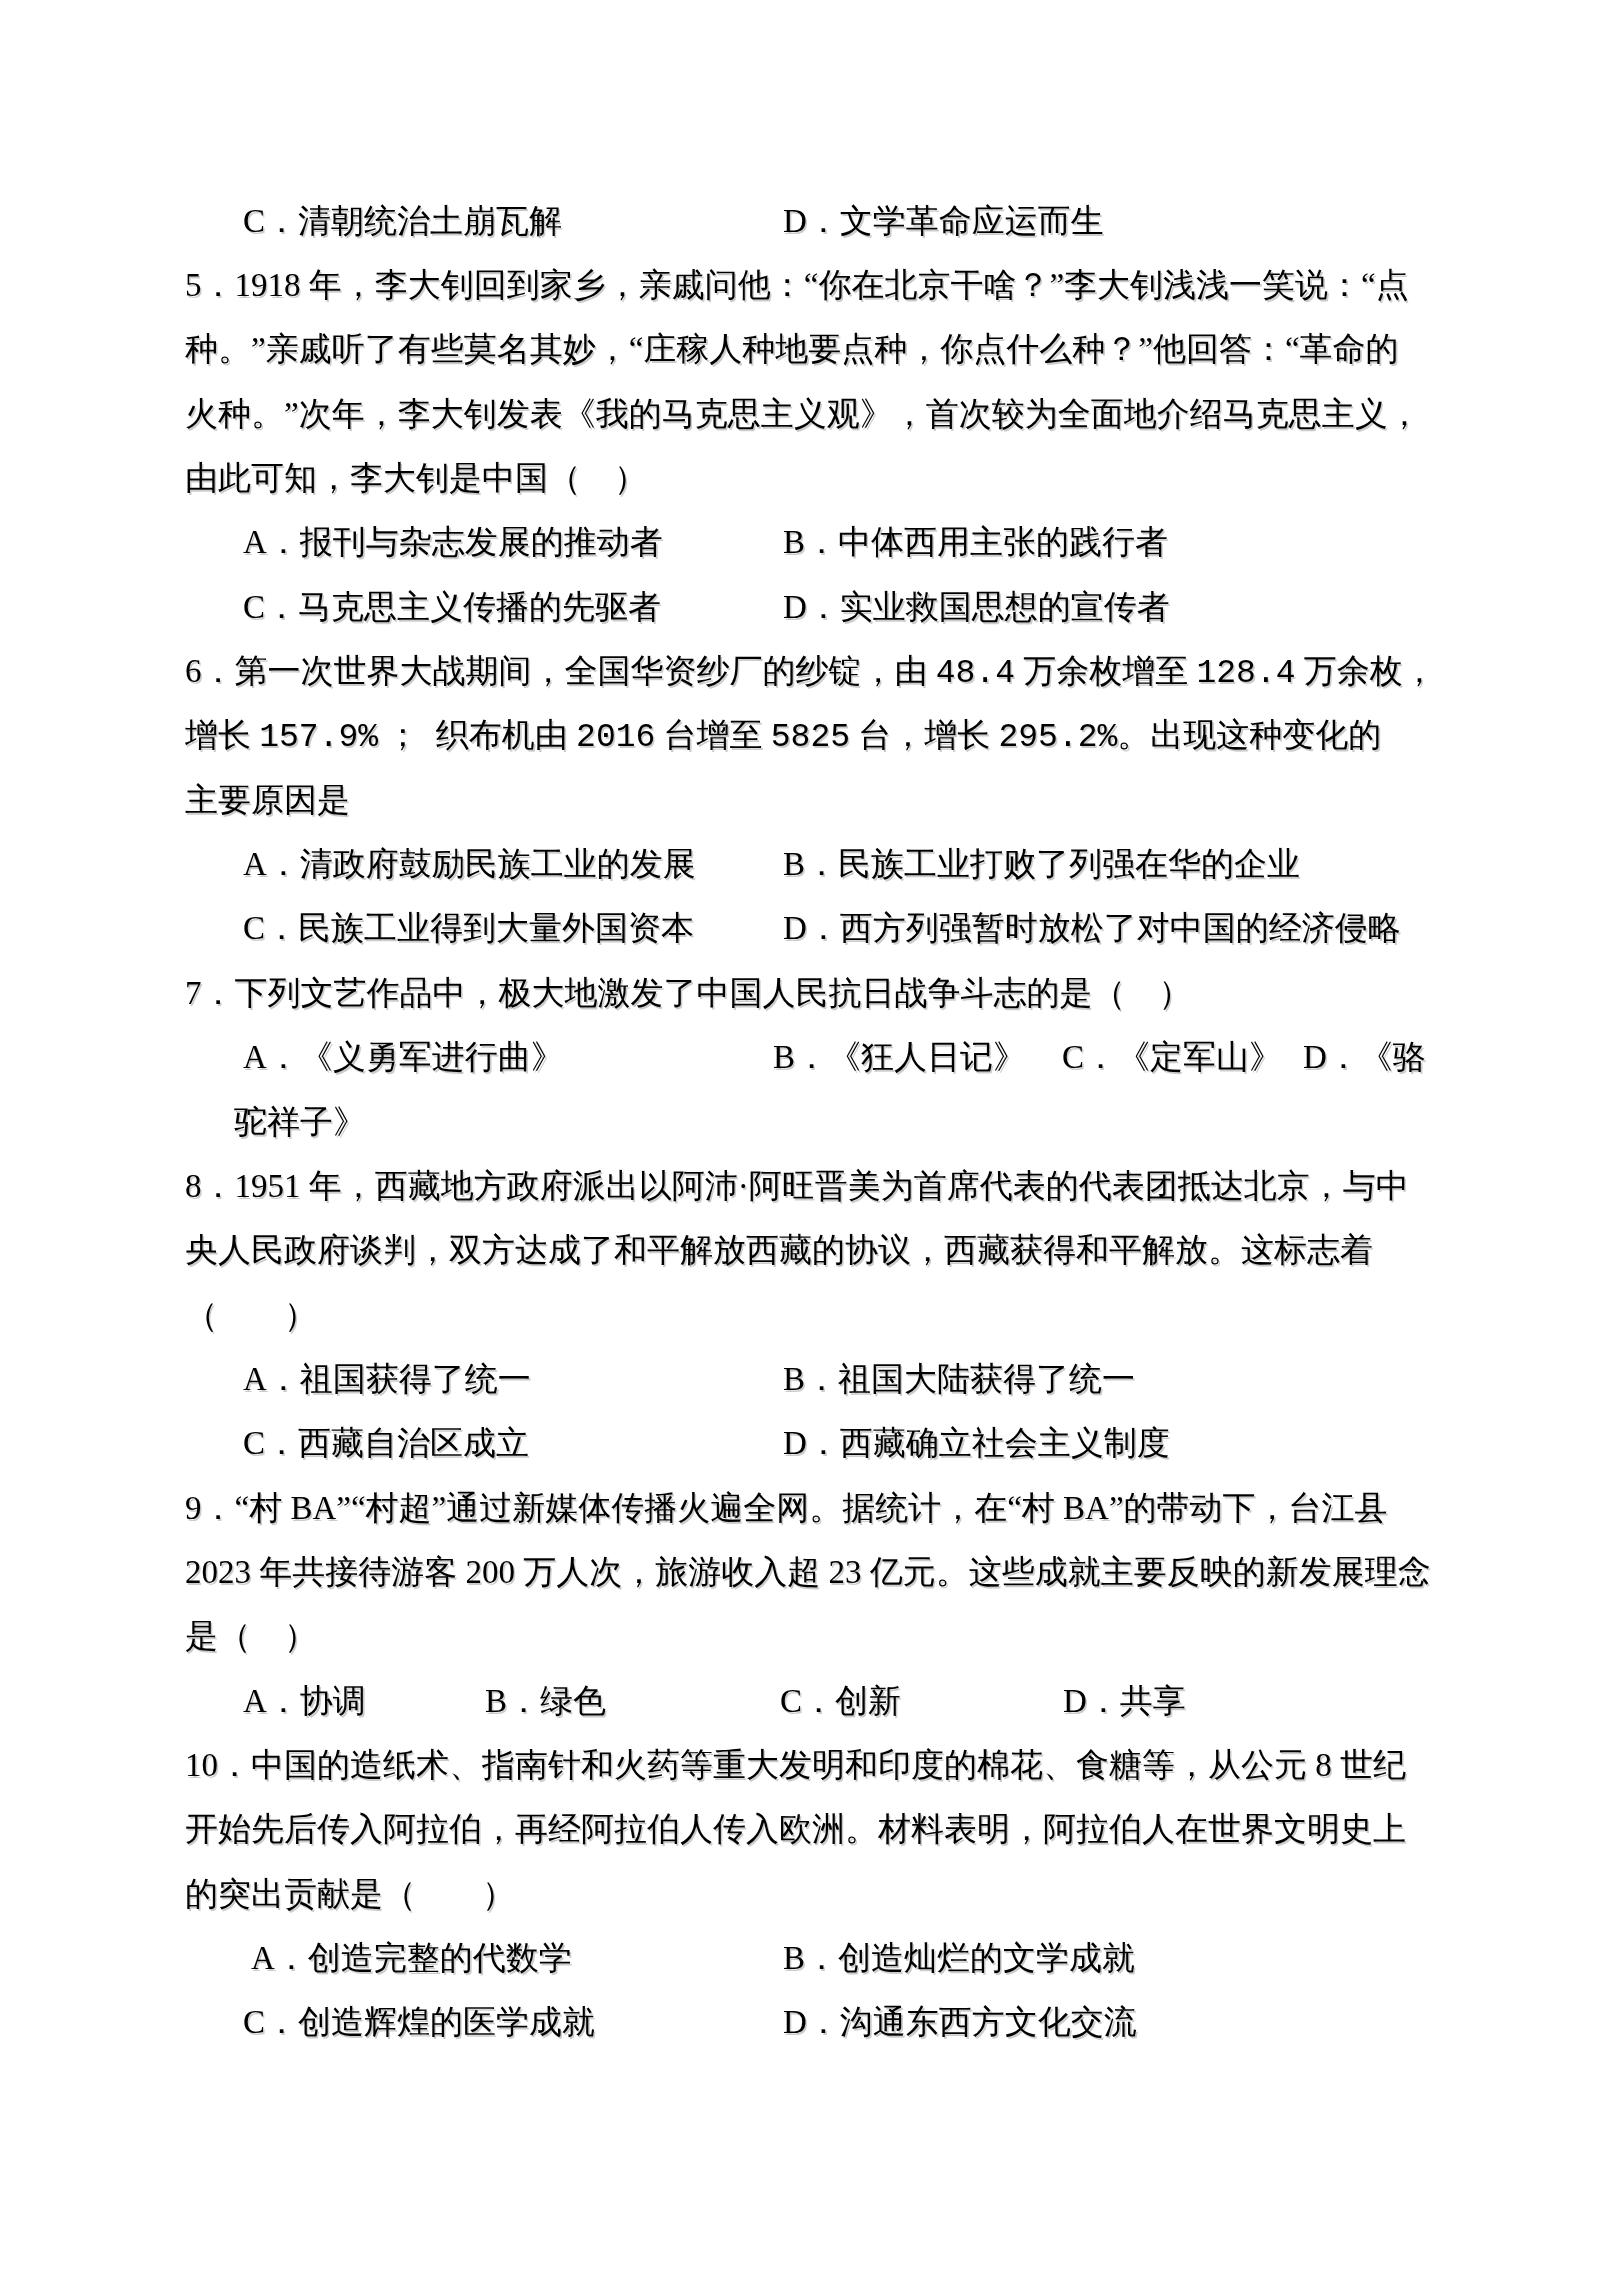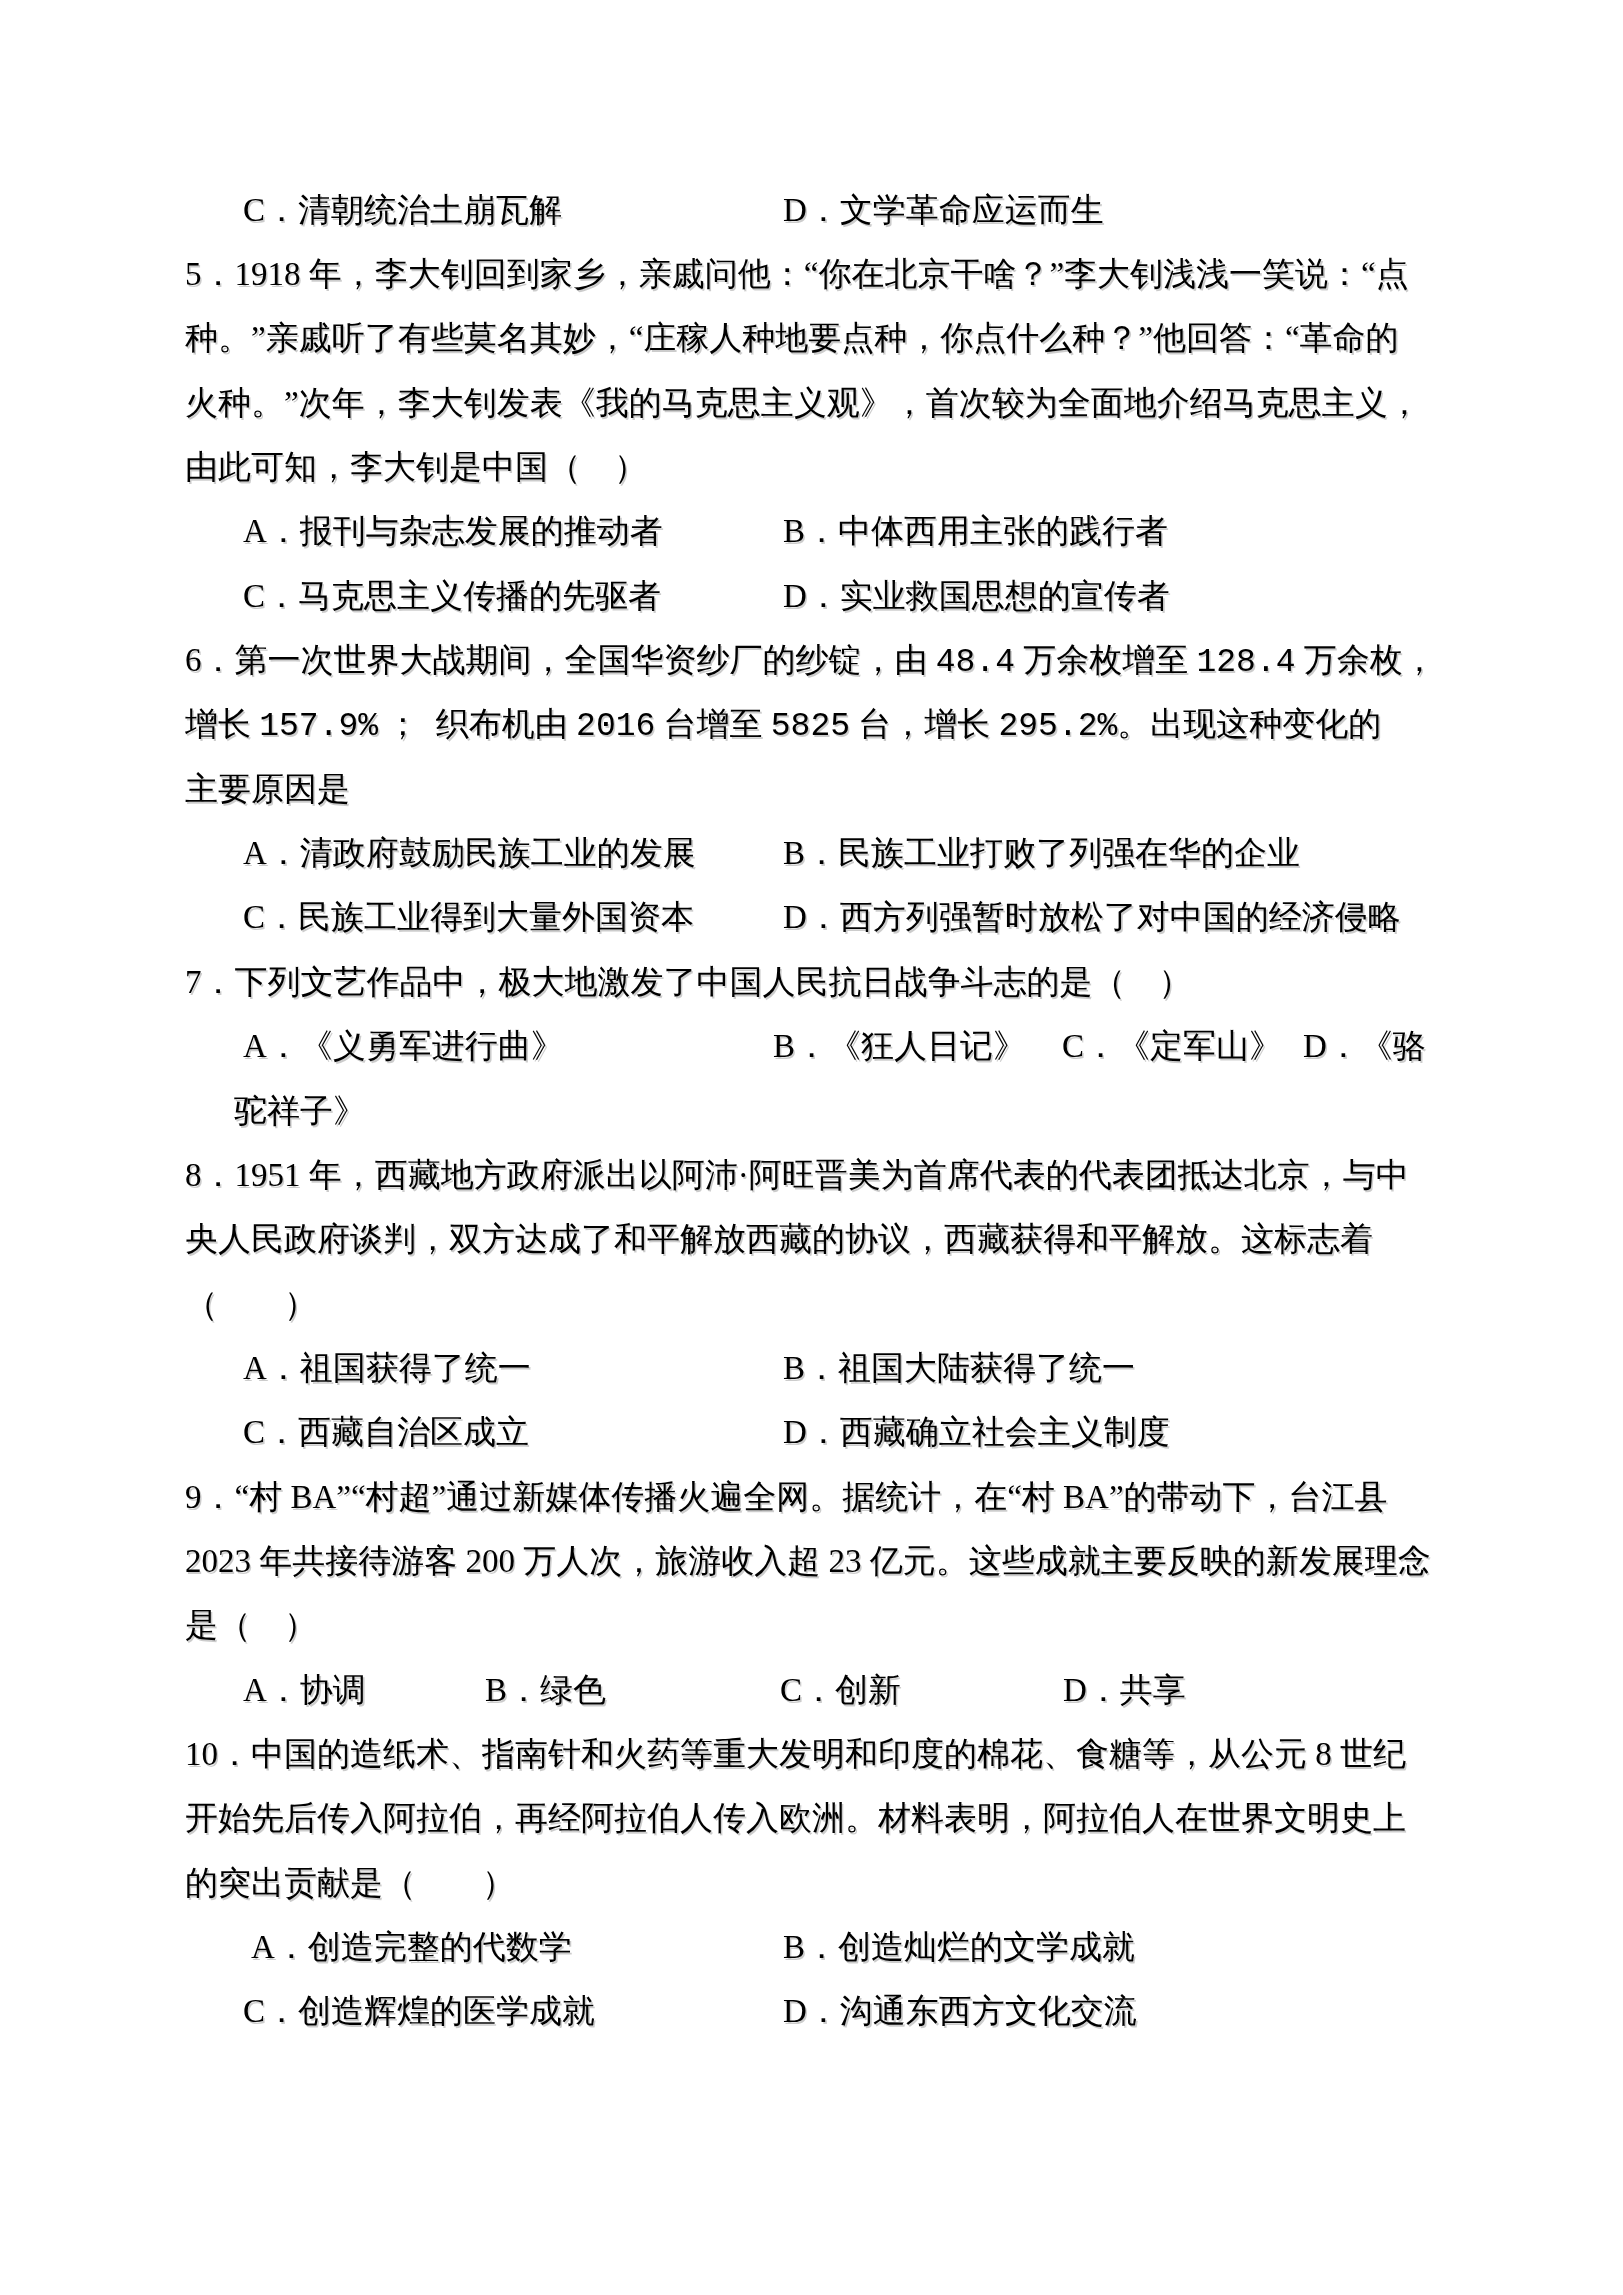--- a/index.html
+++ b/index.html
@@ -16,21 +16,21 @@
     position: absolute;
     left: 0;
     width: 100%;
     height: 64px;
     font-size: 33px;
     line-height: 64px;
     white-space: pre;
   }
   .seg {
     position: absolute;
-    top: 0;
+    top: 11px;
     white-space: pre;
     text-shadow: 1.6px 1.6px 0 rgba(0,0,0,0.20);
   }
   .mono {
     font-family: "Liberation Mono", "DejaVu Sans Mono", monospace;
   }
 </style>
 </head>
 <body>
 

